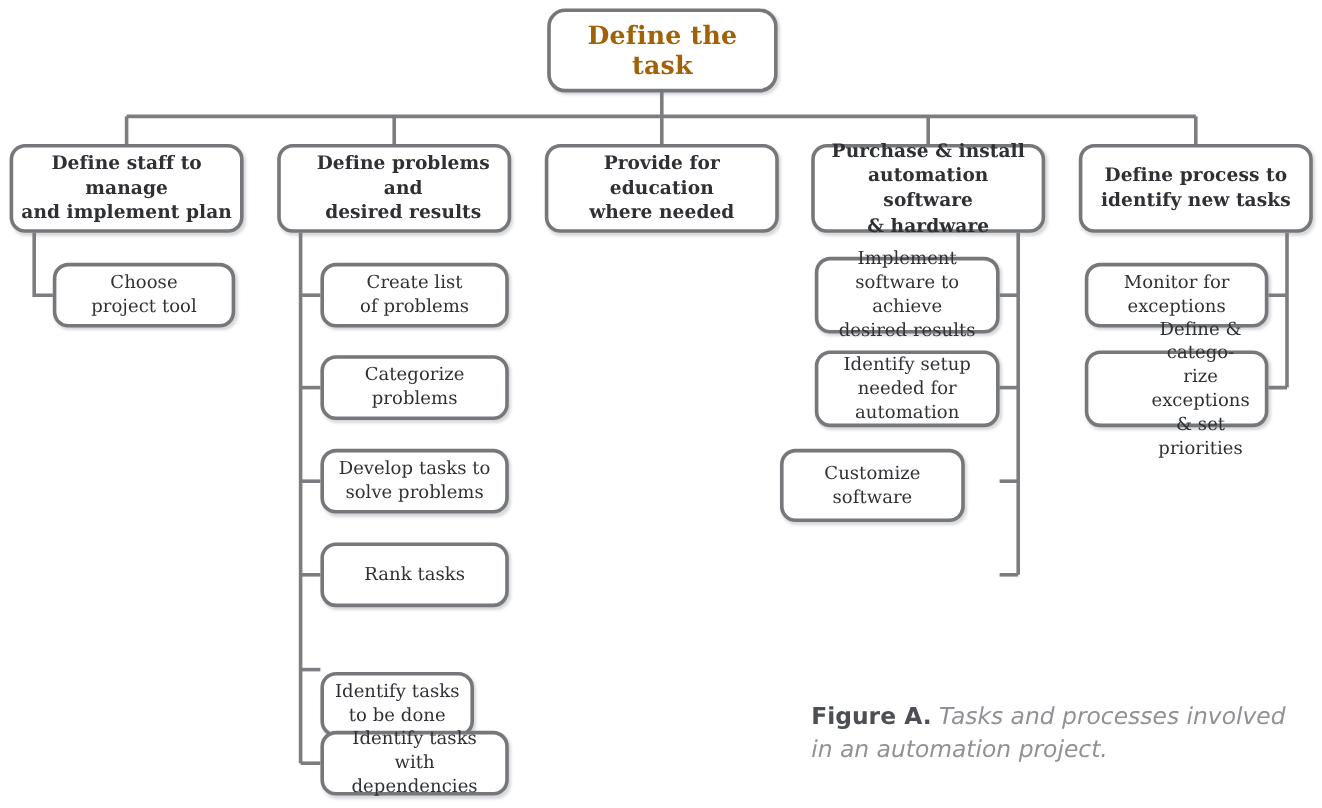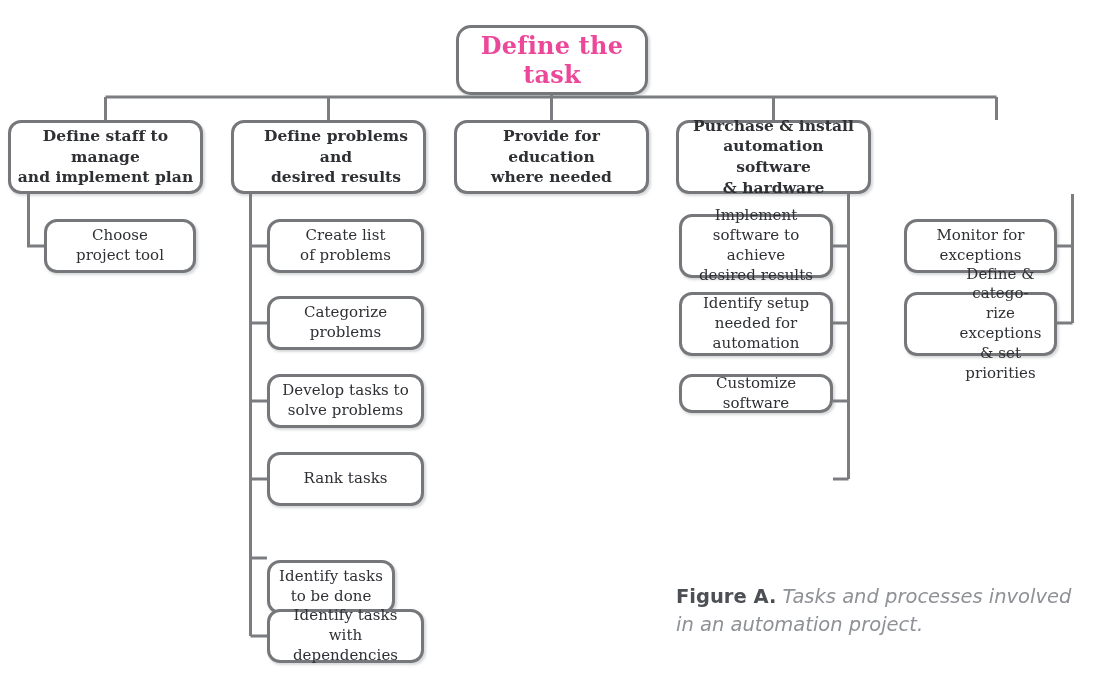--- a/index.html
+++ b/index.html
@@ -38,26 +38,25 @@
     box-shadow: 1.5px 2px 2.5px rgba(120,125,130,0.30);
   }
   .node .txt {
     display: block;
     width: 100%;
     padding: 0 6px;
     box-sizing: border-box;
     white-space: pre-line;
   }
   .root {
-    font-size: 24px;
+    font-size: 21px;
     font-weight: 700;
-    color: #ec4899;
+    color: #a16207;
     letter-spacing: 0.2px;
     border-radius: 15px;
-    margin-top: 18px;
   }
   .lvl1 {
     font-size: 15.5px;
     font-weight: 700;
     line-height: 1.33;
     letter-spacing: 0.05px;
   }
   .lvl2 {
     font-size: 15px;
     font-weight: 400;
@@ -143,20 +142,24 @@
     <span class="txt">Provide for education
 where needed</span>
   </div>
 
   <div class="node lvl1" style="left:676px; top:120px; width:195px; height:74px;">
     <span class="txt">Purchase &amp; install
 automation software
 &amp; hardware</span>
   </div>
 
+  <div class="node lvl1" style="left:899px; top:120px; width:195px; height:74px;">
+    <span class="txt">Define process to
+identify new tasks</span>
+  </div>
 
   <div class="node lvl2" style="left:44px; top:219px; width:152px; height:54px;">
     <span class="txt">Choose
 project tool</span>
   </div>
 
   <div class="node lvl2" style="left:267px; top:219px; width:157px; height:54px;">
     <span class="txt">Create list
 of problems</span>
   </div>
@@ -183,21 +186,21 @@
   <div class="node lvl2" style="left:679px; top:214px; width:154px; height:64px;">
     <span class="txt">Implement
 software to achieve
 desired results</span>
   </div>
   <div class="node lvl2" style="left:679px; top:292px; width:154px; height:64px;">
     <span class="txt">Identify setup
 needed for
 automation</span>
   </div>
-  <div class="node lvl2" style="left:679px; top:374px; width:154px; height:39px;align-items:center;">
+  <div class="node lvl2" style="left:650px; top:374px; width:154px; height:61px;align-items:center;">
     <span class="txt">Customize
 software</span>
   </div>
 
   <div class="node lvl2" style="left:904px; top:219px; width:153px; height:54px;">
     <span class="txt">Monitor for
 exceptions</span>
   </div>
   <div class="node lvl2" style="left:904px; top:292px; width:153px; height:64px;padding-left:40px;">
     <span class="txt">Define &amp; catego-

